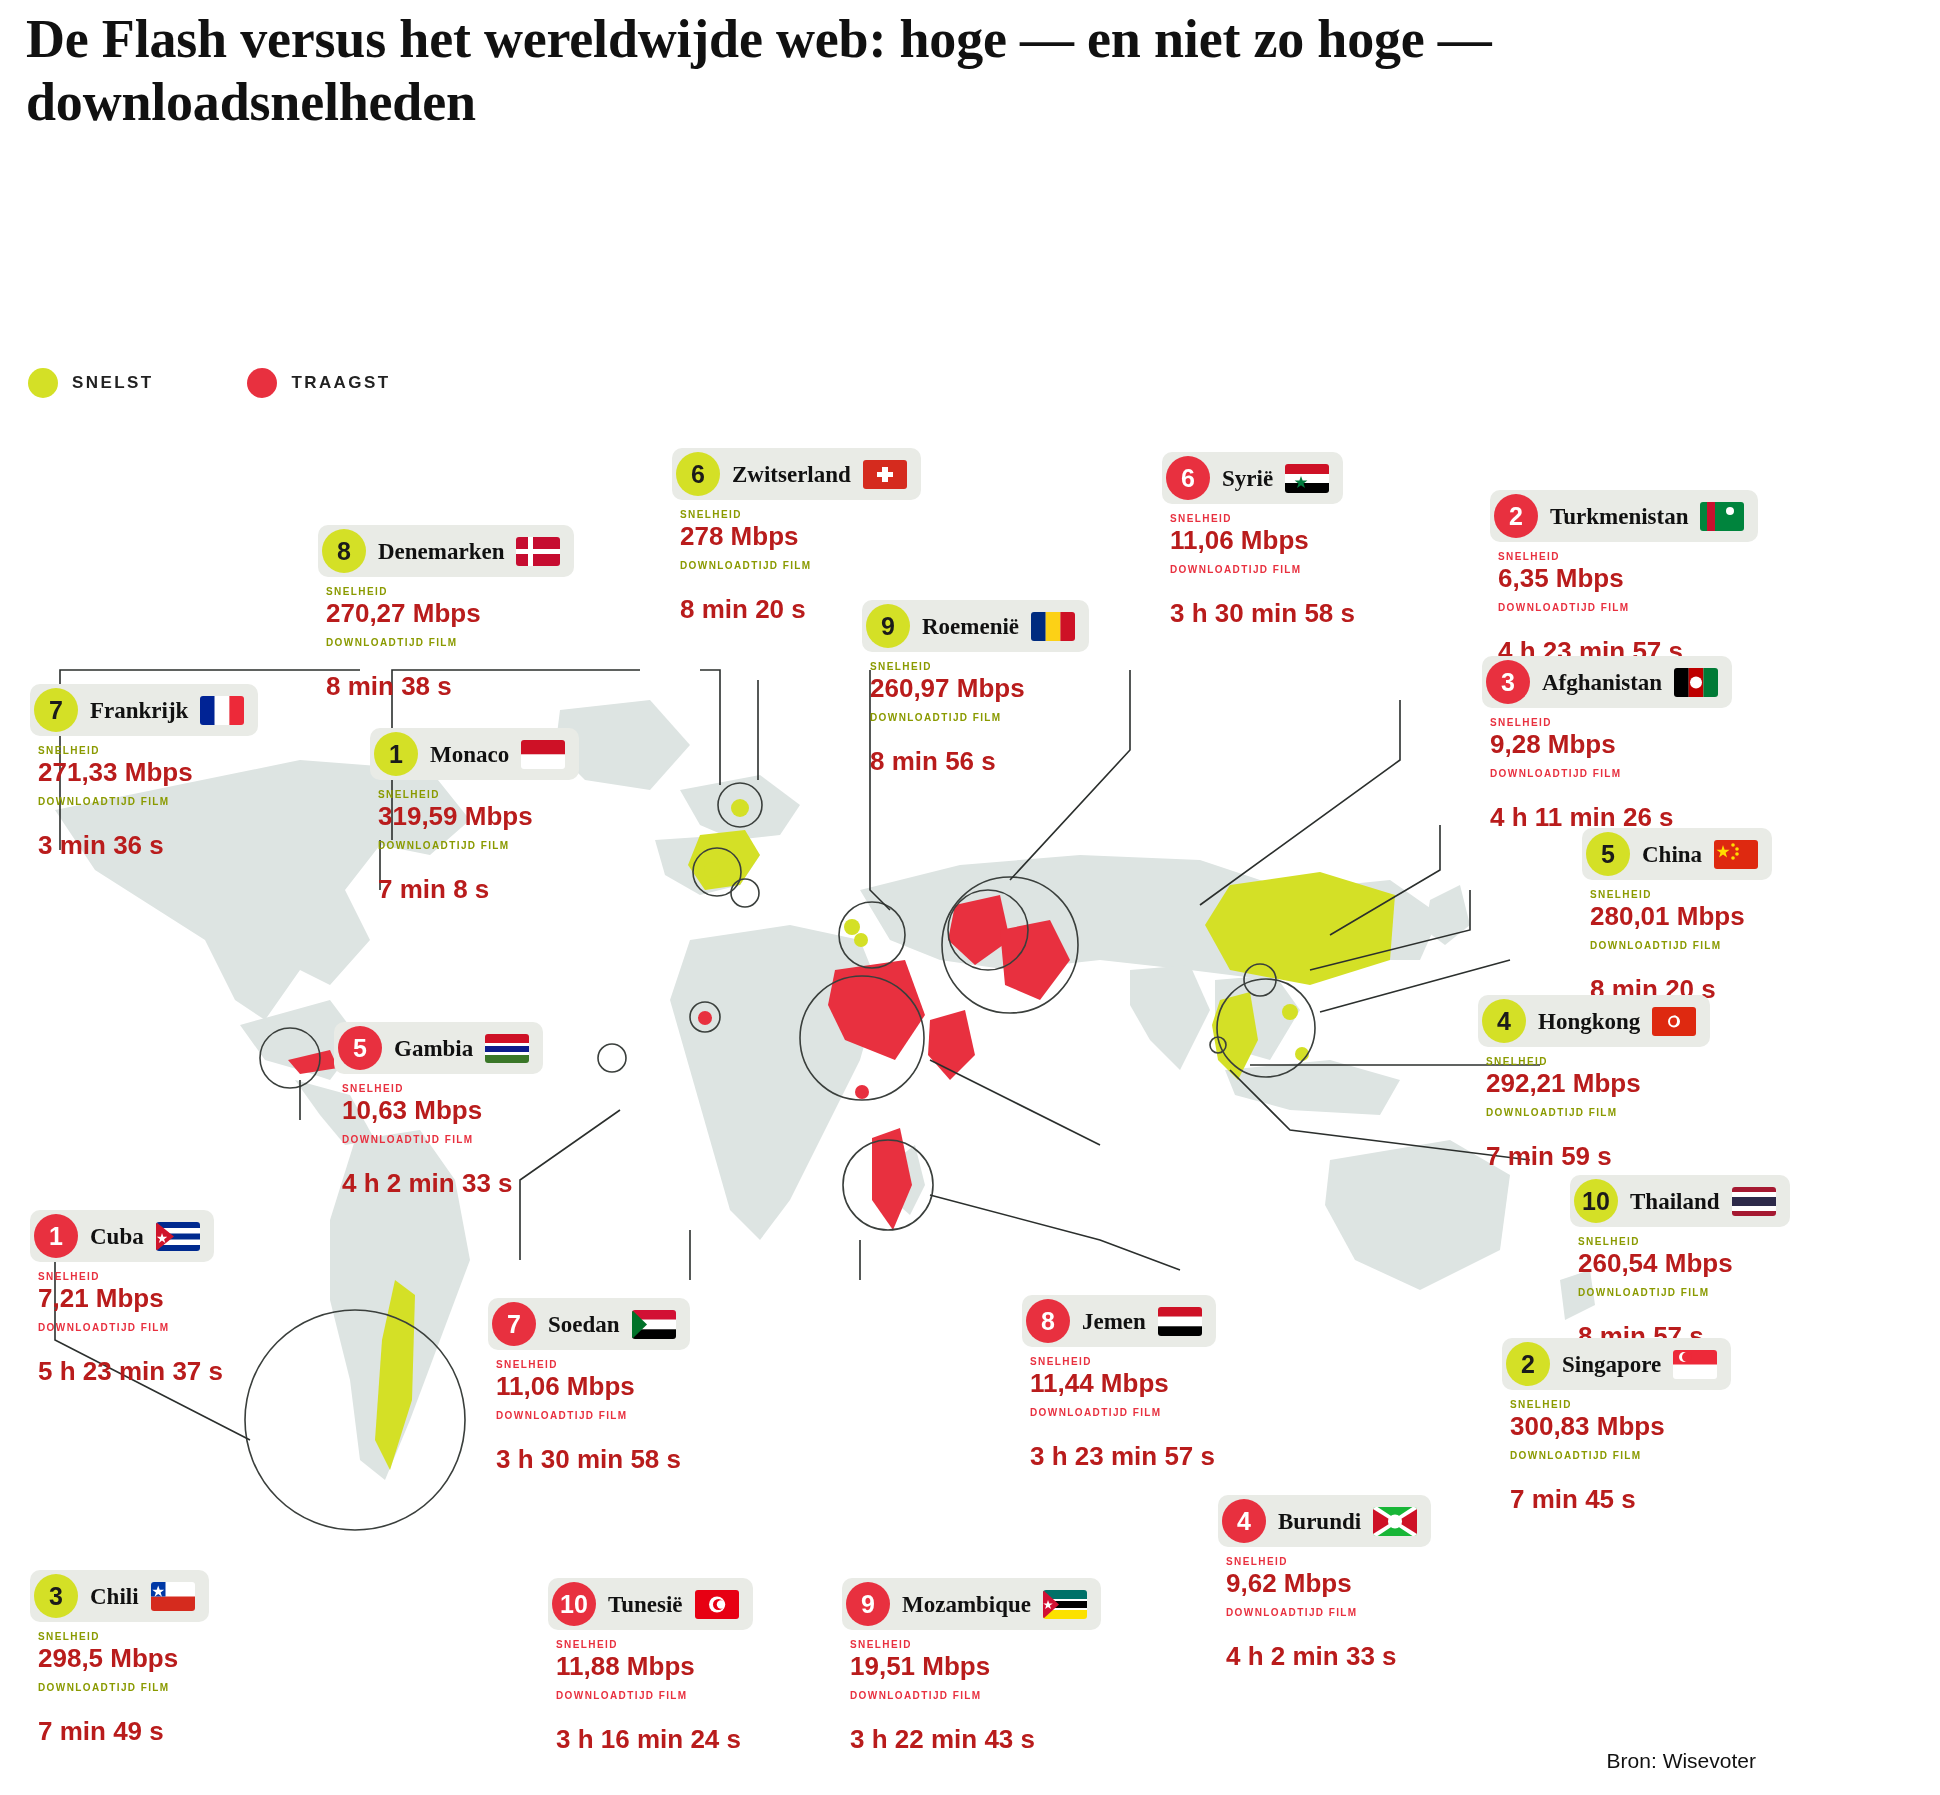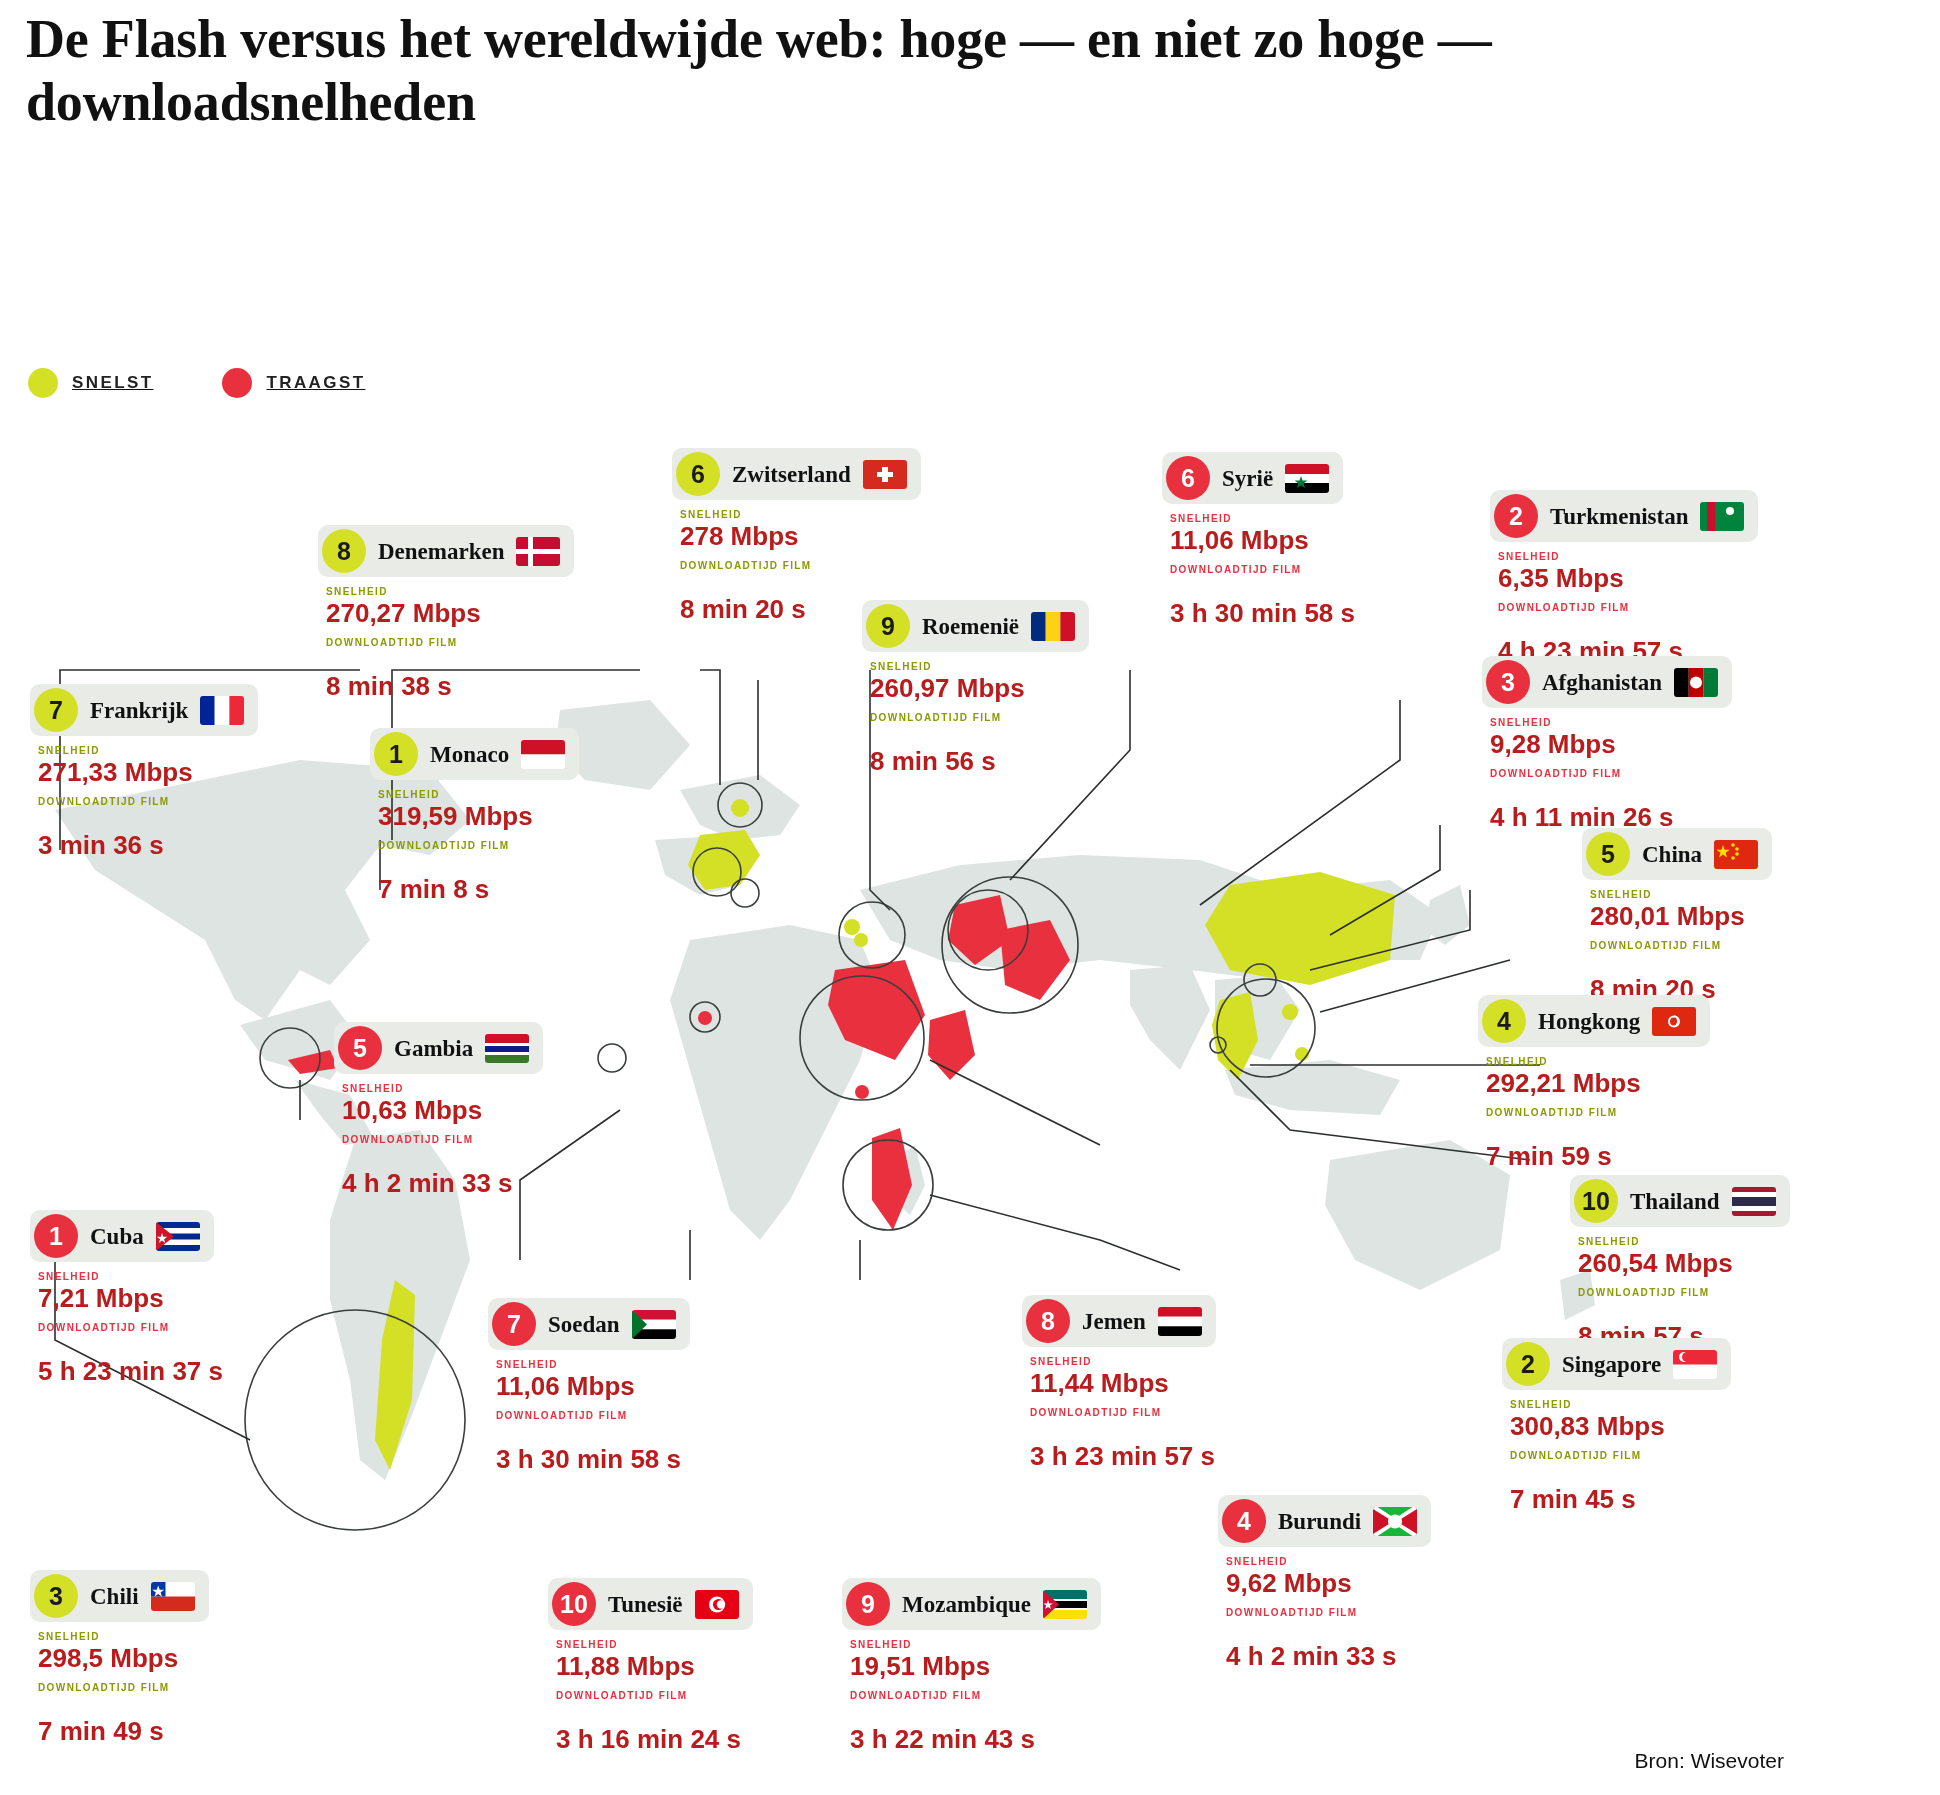--- a/index.html
+++ b/index.html
@@ -4,36 +4,36 @@
 <style>
   html,body{margin:0;padding:0;}
   body{
     width:1940px;height:1795px;
     background:#ffffff;
     font-family:"Liberation Sans", sans-serif;
     color:#111111;
     position:relative;
     overflow:hidden;
   }
-  .wrap{position:relative;width:1786px;height:1795px;padding-left:28px;}
+  .wrap{position:relative;width:1786px;height:1795px;}
 
   
   .title{
     position:absolute;left:26px;top:8px;width:1820px;
     font-family:"Liberation Serif", serif;
     font-size:54px;line-height:1.16;font-weight:700;color:#111;
     letter-spacing:-0.2px;
   }
   .subtitle{
     position:absolute;left:26px;top:205px;width:1860px;
     font-size:26.5px;line-height:1.42;color:#1a1a1a;
   }
 
   
-  .legend{position:absolute;left:28px;top:368px;display:flex;gap:69px;text-decoration:underline;}
+  .legend{position:absolute;left:28px;top:368px;display:flex;gap:94px;}
   .legend-item{display:flex;align-items:center;gap:14px;}
   .legend-dot{width:30px;height:30px;border-radius:50%;}
   .legend-dot.fast{background:#d4e026;}
   .legend-dot.slow{background:#e8303f;}
   .legend-label{font-size:17px;font-weight:700;letter-spacing:2.4px;color:#222;}
 
   
   .map{position:absolute;left:0;top:640px;width:1940px;height:1000px;}
   .map svg{width:100%;height:100%;display:block;}
 

